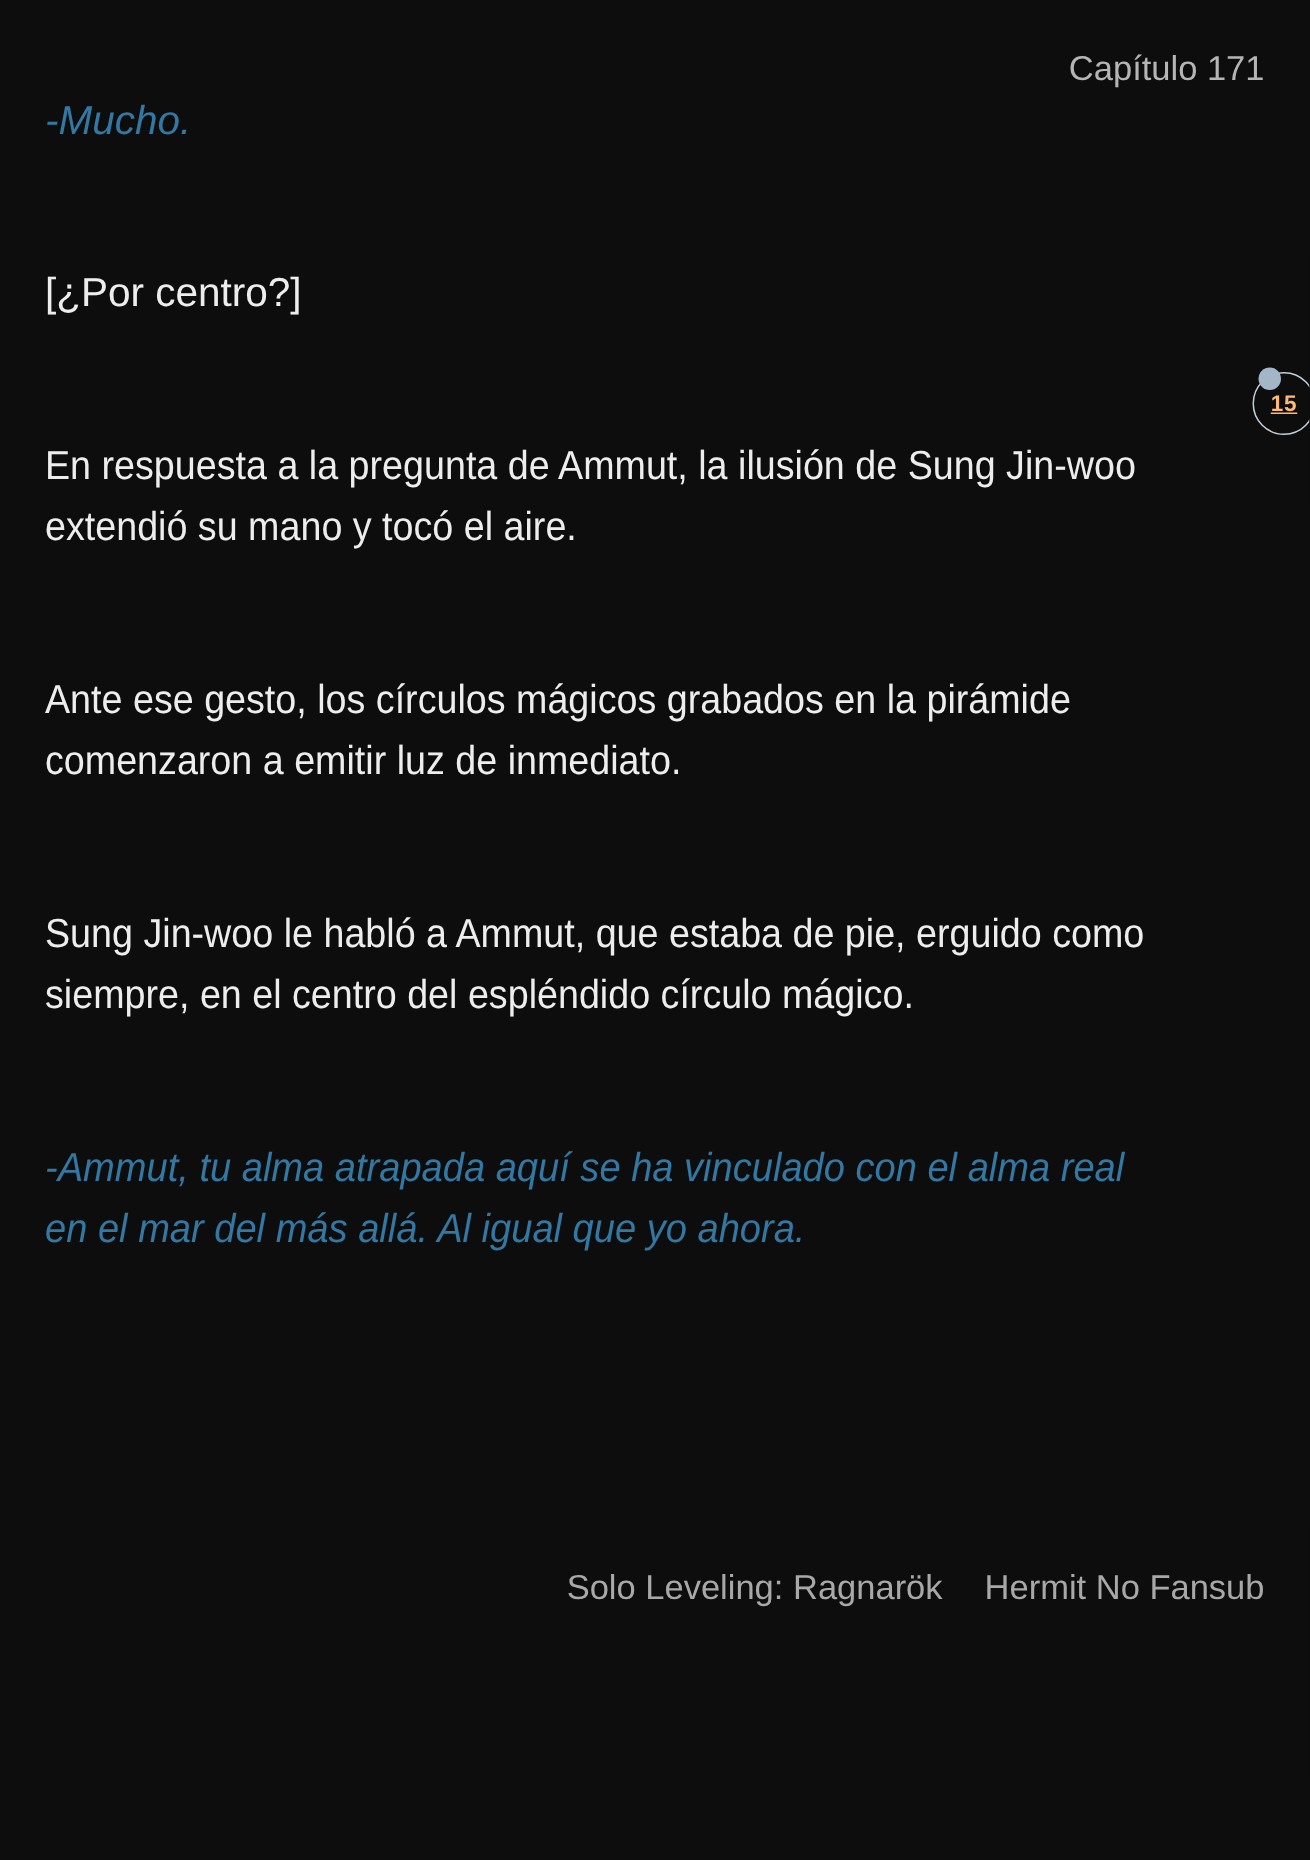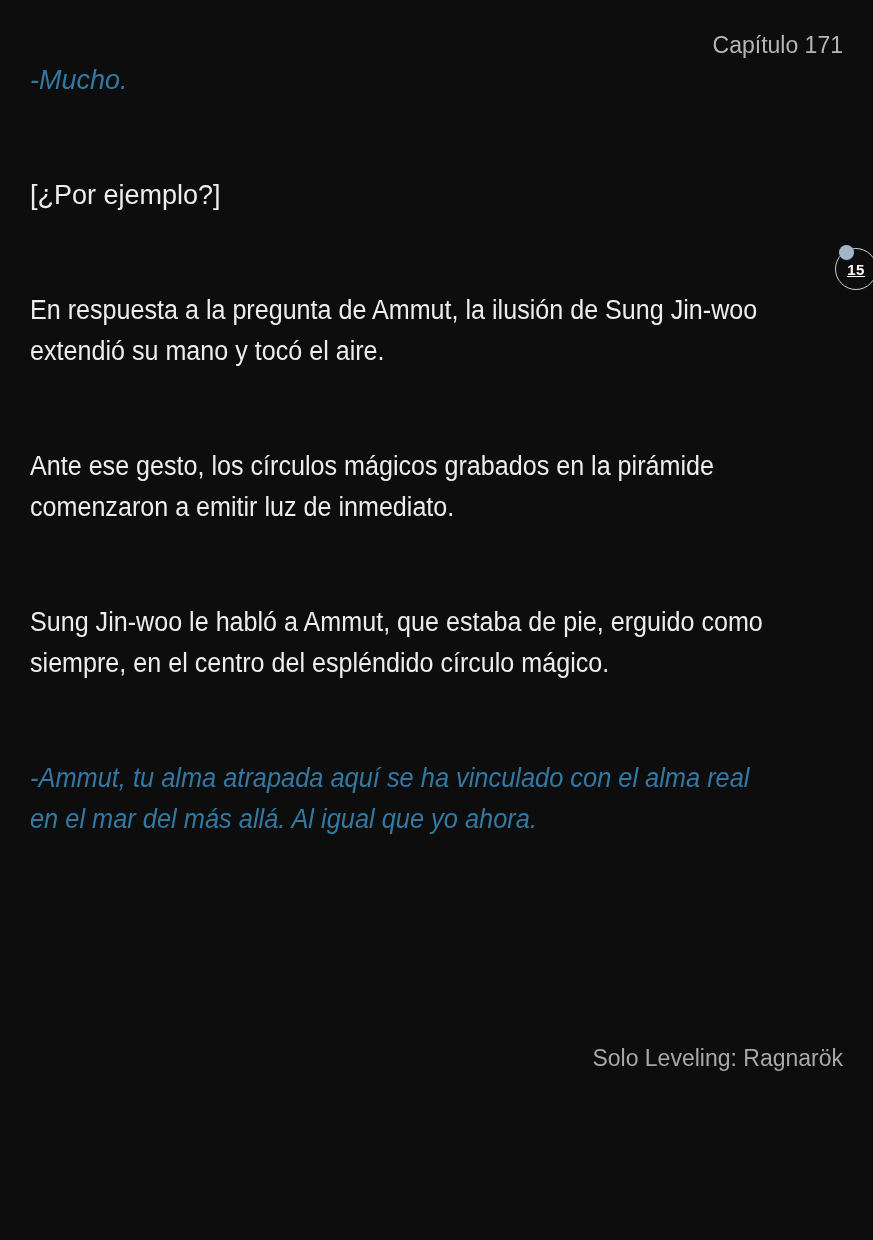--- a/index.html
+++ b/index.html
@@ -59,21 +59,21 @@
     border: 1.5px solid #c3cfda;
     border-radius: 50%;
     box-sizing: border-box;
     display: flex;
     align-items: center;
     justify-content: center;
     cursor: pointer;
     background: transparent;
   }
   .comment-badge .count {
-    color: #ffffff;
+    color: #fdba74;
     font-weight: bold;
     font-size: 15px;
     letter-spacing: 0.5px;
     text-decoration: underline;
   }
   .badge-dot {
     position: absolute;
     left: 839px;
     top: 245px;
     width: 15px;
@@ -94,33 +94,34 @@
 </style>
 </head>
 <body>
 
 <div class="page">
 
   <div class="chapter-header">Capítulo 171</div>
 
   <main class="content">
     <p class="monologue">-Mucho.</p>
-    <p class="system">[¿Por ejemplo?]</p>
+    <p class="system">[¿Por centro?]</p>
     <p class="narration">En respuesta a la pregunta de Ammut, la ilusión de Sung Jin-woo
 extendió su mano y tocó el aire.</p>
     <p class="narration">Ante ese gesto, los círculos mágicos grabados en la pirámide
 comenzaron a emitir luz de inmediato.</p>
     <p class="narration">Sung Jin-woo le habló a Ammut, que estaba de pie, erguido como
 siempre, en el centro del espléndido círculo mágico.</p>
     <p class="monologue condensed">-Ammut, tu alma atrapada aquí se ha vinculado con el alma real
 en el mar del más allá. Al igual que yo ahora.</p>
   </main>
 
   <div class="comment-badge">
     <span class="count">15</span>
   </div>
   <span class="badge-dot"></span>
 
   <footer class="page-footer">
     <span>Solo Leveling: Ragnarök</span>
+    <span>Hermit No Fansub</span>
   </footer>
 
 </div>
 
 </body></html>

